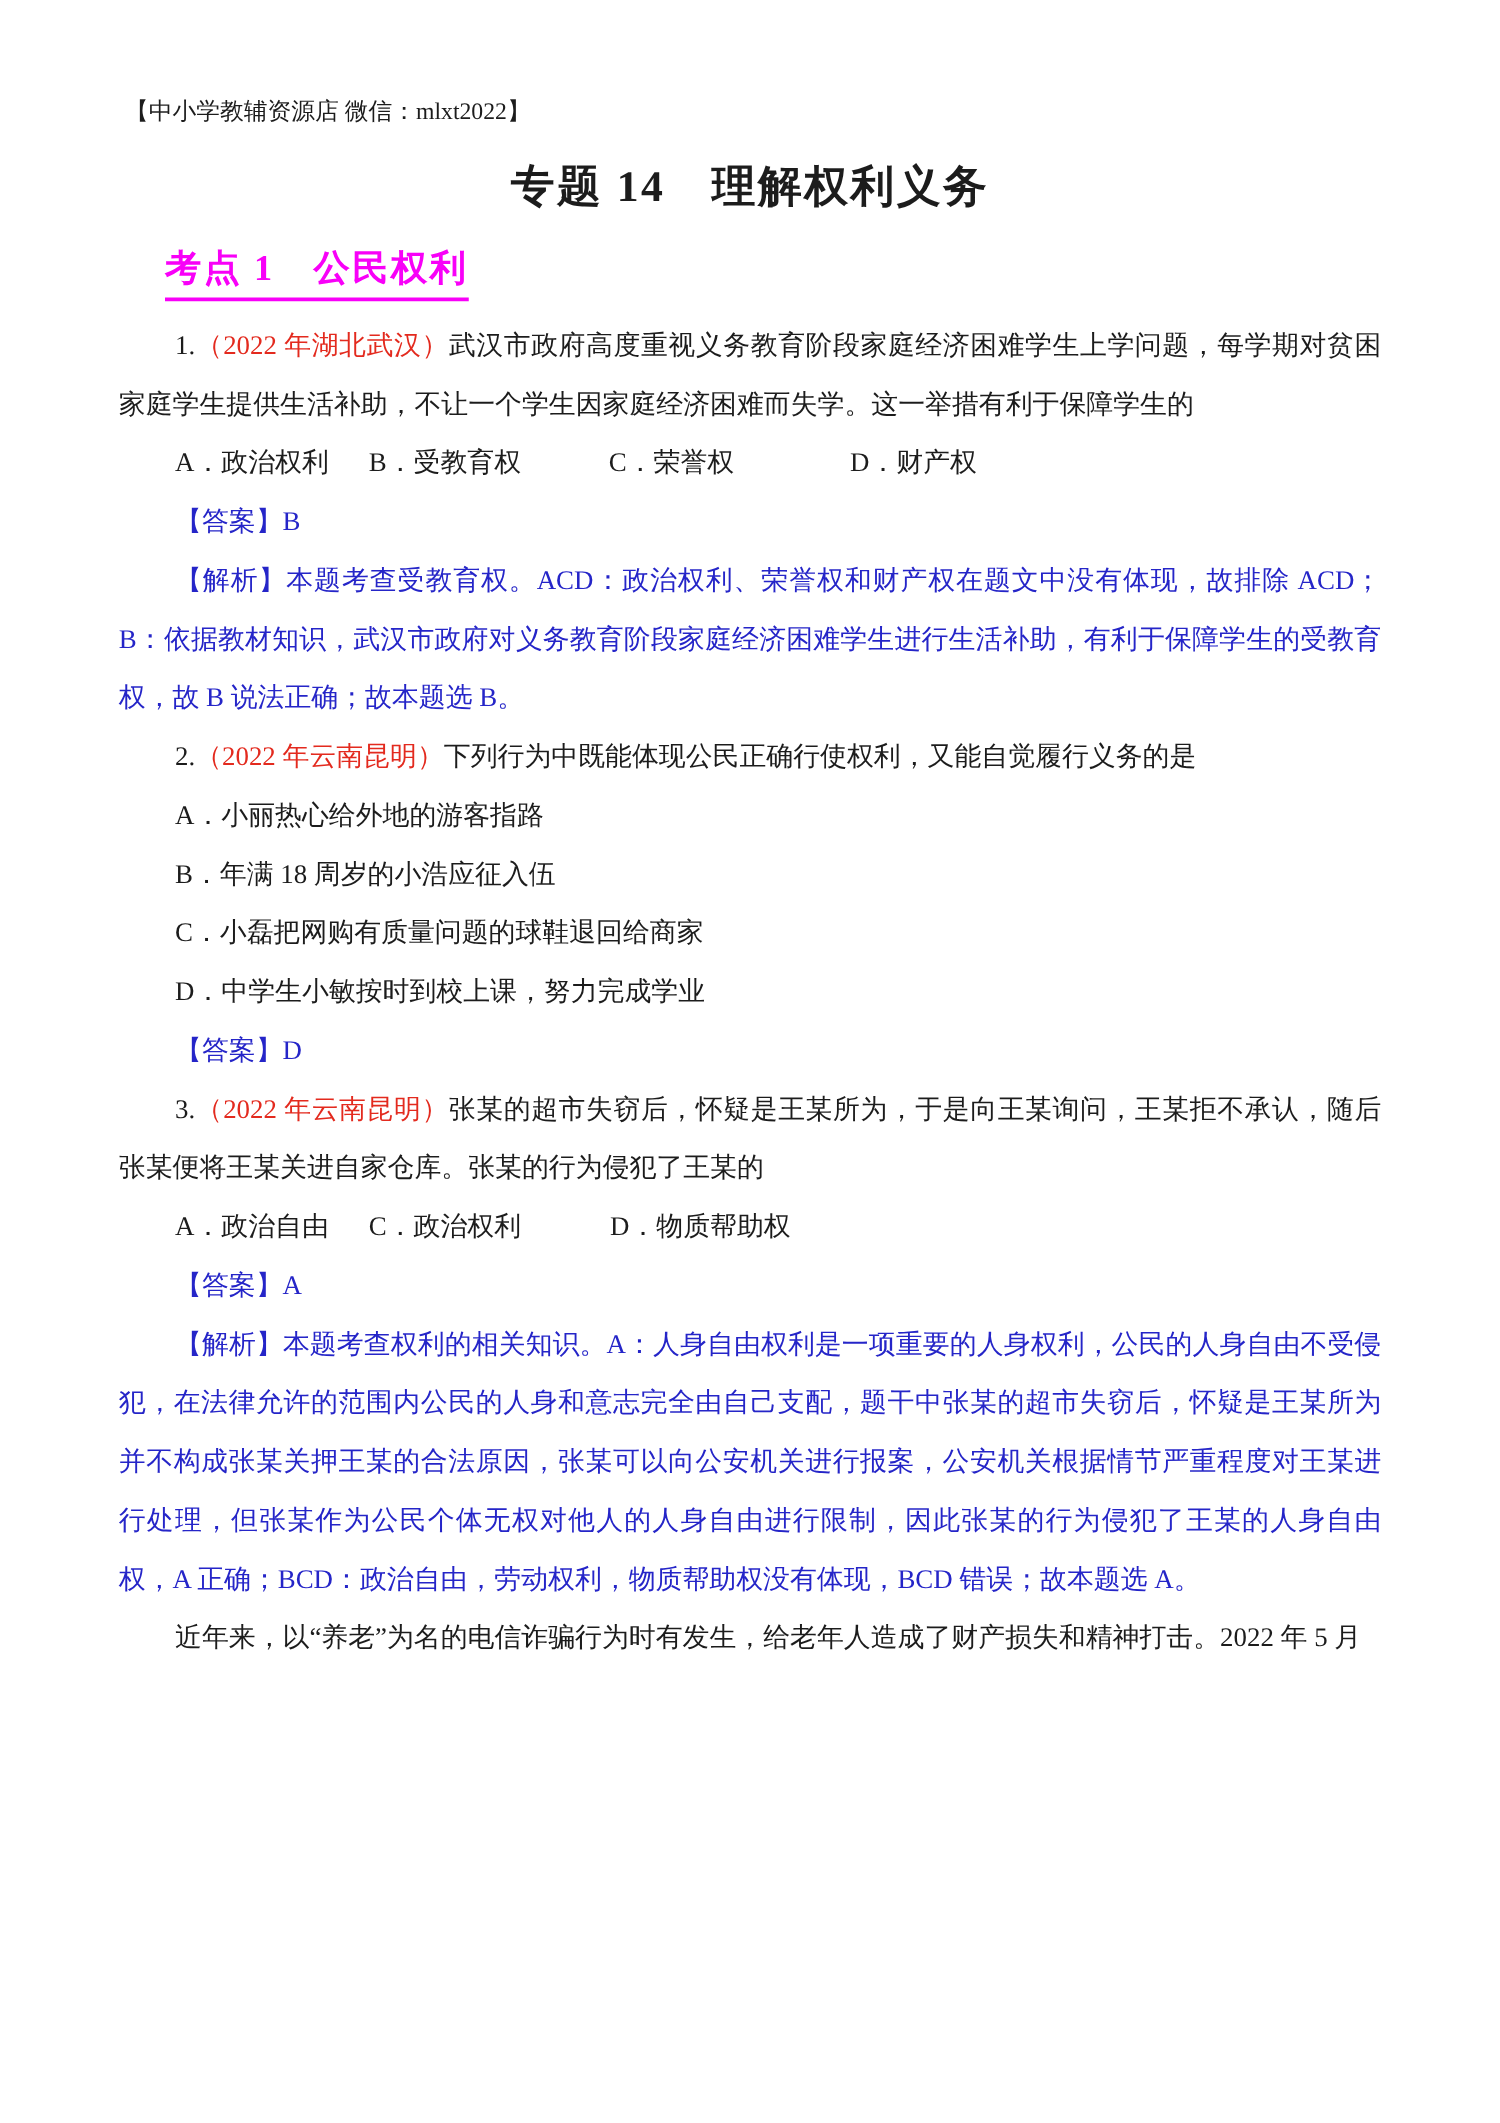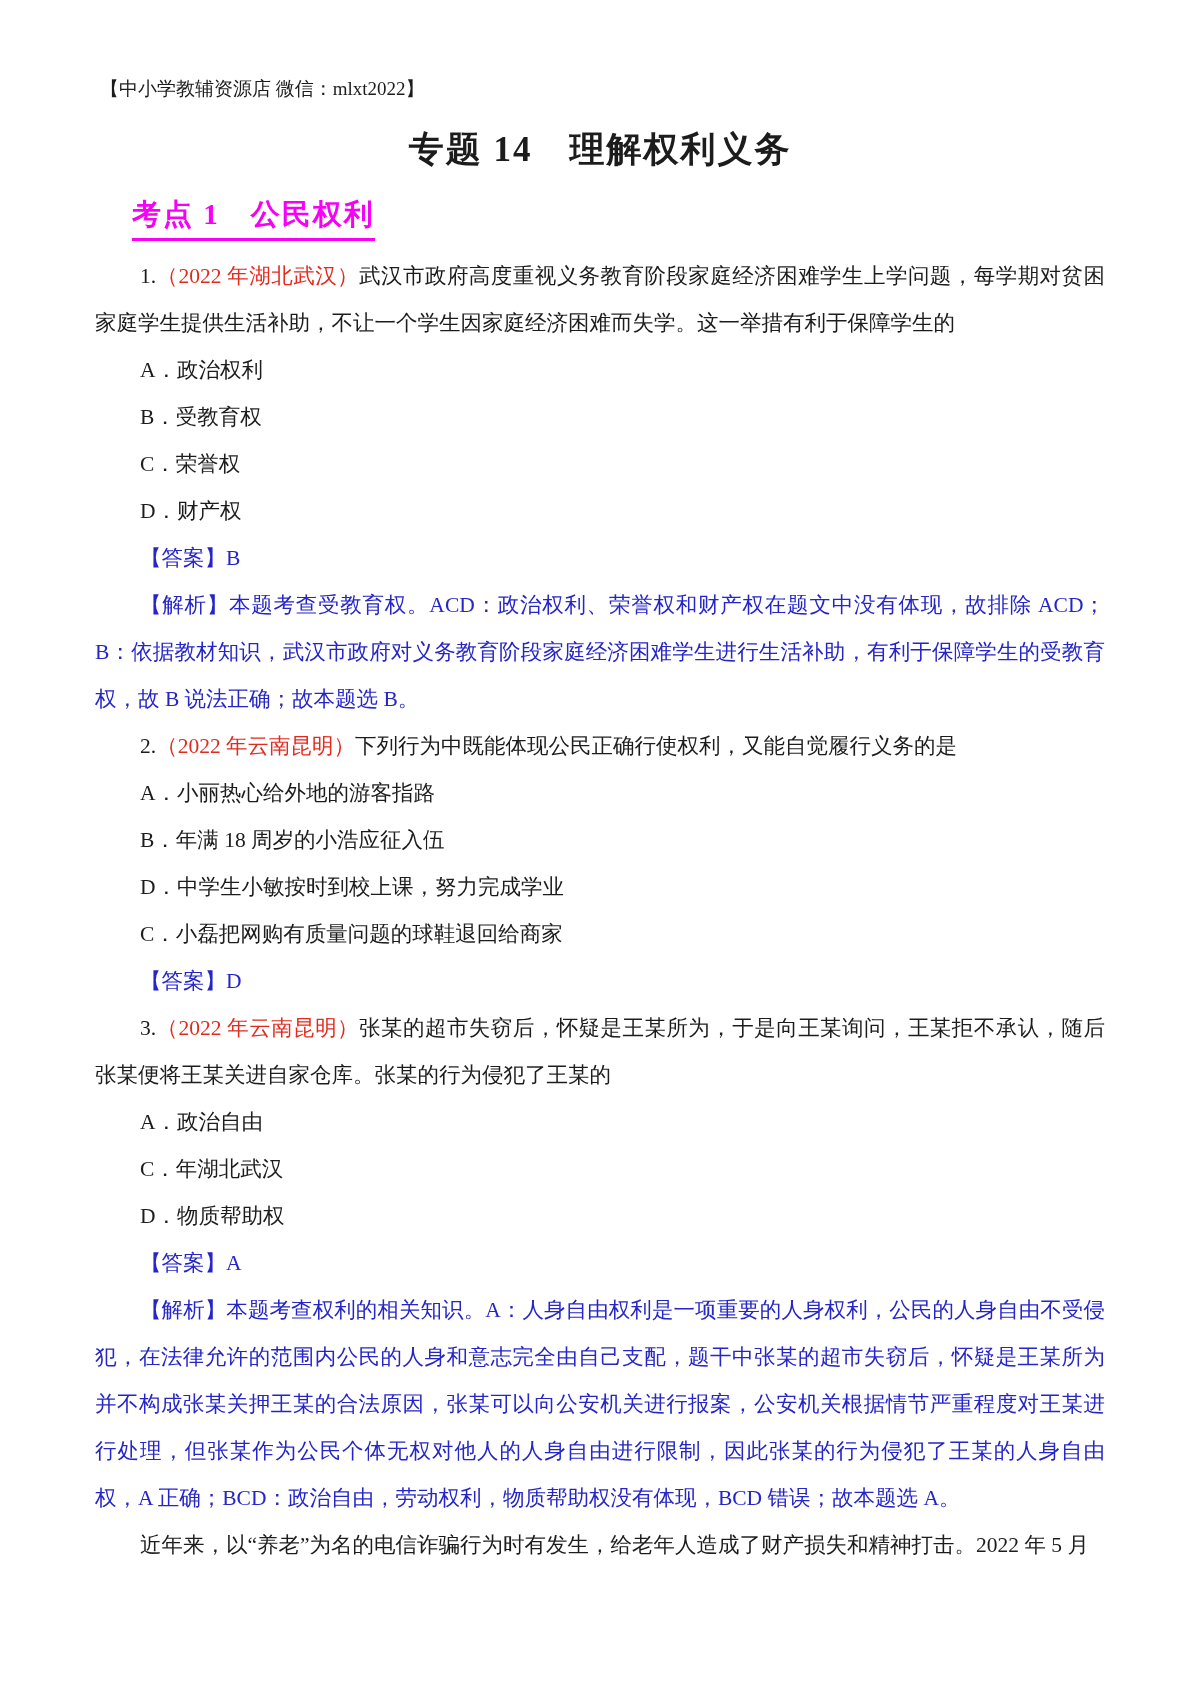--- a/index.html
+++ b/index.html
@@ -47,21 +47,21 @@
     margin:12px 54px 0 95px;
     font-size:21.5px;
     line-height:47px;
     text-align:justify;
   }
   .doc-body p{margin:0;}
   .indent{text-indent:45px;}
   .pad-indent{padding-left:45px;}
   .red{color:var(--red);}
   .blue{color:var(--blue);}
-  .opt-row{display:flex;padding-left:45px;flex-direction:column;}
+  .opt-row{display:flex;padding-left:45px;}
   .opt-row .o0{width:155px;}
   .opt-row .o1{width:192px;}
   .opt-row .o2{width:193px;}
   .opt-row .o3{flex:1;}
 </style>
 </head>
 <body>
 
 <div class="page">
 
@@ -82,30 +82,30 @@
         <span class="o3">D．财产权</span>
       </div>
       <p class="pad-indent blue">【答案】B</p>
       <p class="indent blue">【解析】本题考查受教育权。ACD：政治权利、荣誉权和财产权在题文中没有体现，故排除 ACD；B：依据教材知识，武汉市政府对义务教育阶段家庭经济困难学生进行生活补助，有利于保障学生的受教育权，故 B 说法正确；故本题选 B。</p>
     </div>
 
     <div>
       <p class="indent"><span>2.</span><span class="red">（2022 年云南昆明）</span><span>下列行为中既能体现公民正确行使权利，又能自觉履行义务的是</span></p>
       <p class="pad-indent">A．小丽热心给外地的游客指路</p>
       <p class="pad-indent">B．年满 18 周岁的小浩应征入伍</p>
+      <p class="pad-indent">C．小磊把网购有质量问题的球鞋退回给商家</p>
       <p class="pad-indent">D．中学生小敏按时到校上课，努力完成学业</p>
-      <p class="pad-indent">C．小磊把网购有质量问题的球鞋退回给商家</p>
       <p class="pad-indent blue">【答案】D</p>
     </div>
 
     <div>
       <p class="indent"><span>3.</span><span class="red">（2022 年云南昆明）</span><span>张某的超市失窃后，怀疑是王某所为，于是向王某询问，王某拒不承认，随后张某便将王某关进自家仓库。张某的行为侵犯了王某的</span></p>
       <div class="opt-row">
         <span class="o0">A．政治自由</span>
-        <span class="o2">C．年湖北武汉</span>
+        <span class="o2">C．政治权利</span>
         <span class="o3">D．物质帮助权</span>
       </div>
       <p class="pad-indent blue">【答案】A</p>
       <p class="indent blue">【解析】本题考查权利的相关知识。A：人身自由权利是一项重要的人身权利，公民的人身自由不受侵犯，在法律允许的范围内公民的人身和意志完全由自己支配，题干中张某的超市失窃后，怀疑是王某所为并不构成张某关押王某的合法原因，张某可以向公安机关进行报案，公安机关根据情节严重程度对王某进行处理，但张某作为公民个体无权对他人的人身自由进行限制，因此张某的行为侵犯了王某的人身自由权，A 正确；BCD：政治自由，劳动权利，物质帮助权没有体现，BCD 错误；故本题选 A。</p>
     </div>
 
     <p class="indent">近年来，以“养老”为名的电信诈骗行为时有发生，给老年人造成了财产损失和精神打击。2022 年 5 月</p>
 
   </div>
 </div>

